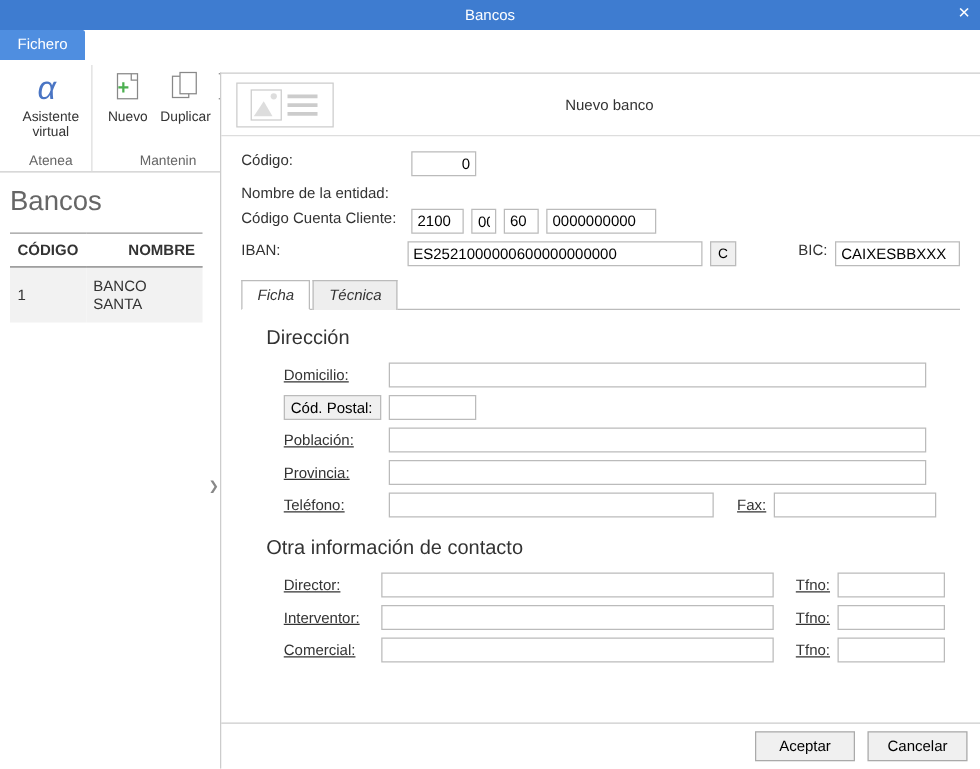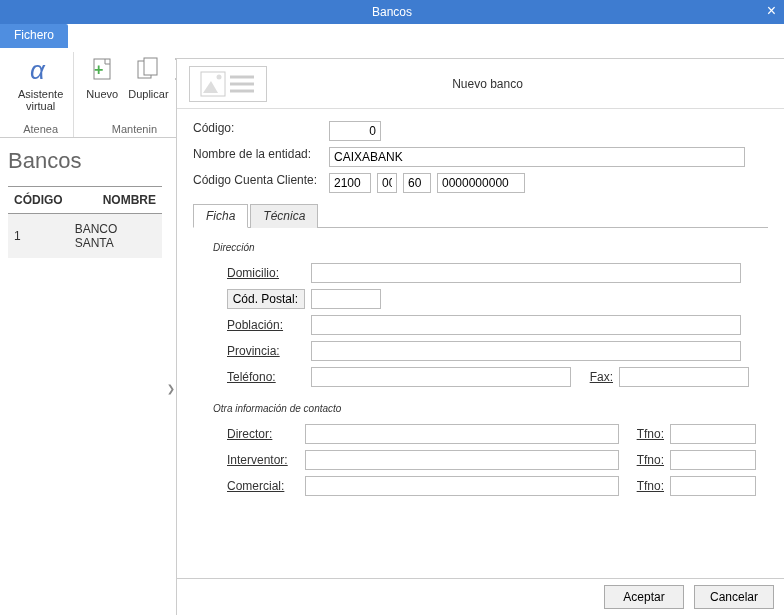--- a/index.html
+++ b/index.html
@@ -51,21 +51,21 @@
   .cbtn { width: 22px; height: 20px; border: 1px solid #bbb; background: #f0f0f0; font-size: 11px; cursor: pointer; }
   label.bic { width: 40px; text-align: right; margin-left: 28px; }
   input.bic { width: 100px; }
 
   
   .tabs { display: flex; border-bottom: 1px solid #bbb; margin-top: 10px; font-style: italic; }
   .tab { padding: 4px 12px; font-size: 12px; border: 1px solid #bbb; border-bottom: none; background: #eee; cursor: pointer; position: relative; top: 1px; margin-right: 2px; }
   .tab.active { background: #fff; border-bottom: 1px solid #fff; }
 
   .tabpanel { padding: 14px 12px 8px 20px; }
-  .section-title { font-size: 10px; color: #333; margin-bottom: 10px; font-style: italic; }
+  .section-title { font-size: 16px; color: #333; margin-bottom: 10px; }
   .field-row { display: flex; align-items: center; margin-bottom: 6px; gap: 6px; }
   .field-row > label { width: 78px; text-decoration: underline; }
   .field-row input.full { width: 430px; }
   .field-row input.pc { width: 70px; }
   .btn-postal { border: 1px solid #bbb; background: #f0f0f0; height: 20px; padding: 0 6px; font-size: 12px; cursor: pointer; }
   .field-row label.fax { width: 30px; text-align: right; margin-left: 6px; }
   .field-row input.fax { width: 130px; }
   .field-row input.tel { width: 260px; }
   .contact-row label { width: 78px; }
   .contact-row input.name { width: 340px; }
@@ -176,29 +176,35 @@
     <div class="dlg-title">Nuevo banco</div>
   </div>
 
   <div class="dlg-body">
     <div class="form-row">
       <label>Código:</label>
       <input type="text" class="code" value="0" style="">
     </div>
     <div class="form-row">
       <label>Nombre de la entidad:</label>
-      <input type="text" class="wide" value="CAIXABANK" style="">
     </div>
     <div class="form-row ccc">
       <label>Código Cuenta Cliente:</label>
       <input type="text" class="w1" value="2100" style="">
       <input type="text" class="w2" value="0000" style="">
       <input type="text" class="w3" value="60" style="">
       <input type="text" class="w4" value="0000000000" style="">
     </div>
+    <div class="form-row">
+      <label>IBAN:</label>
+      <input type="text" class="iban" value="ES2521000000600000000000" style="">
+      <button class="cbtn">C</button>
+      <label class="bic">BIC:</label>
+      <input type="text" class="bic" value="CAIXESBBXXX" style="">
+    </div>
 
     <div class="tabs">
       <div class="tab active">Ficha</div>
       <div class="tab">Técnica</div>
     </div>
 
     <div class="tabpanel">
       <div class="section-title">Dirección</div>
 
       <div style="padding-left:14px;">

